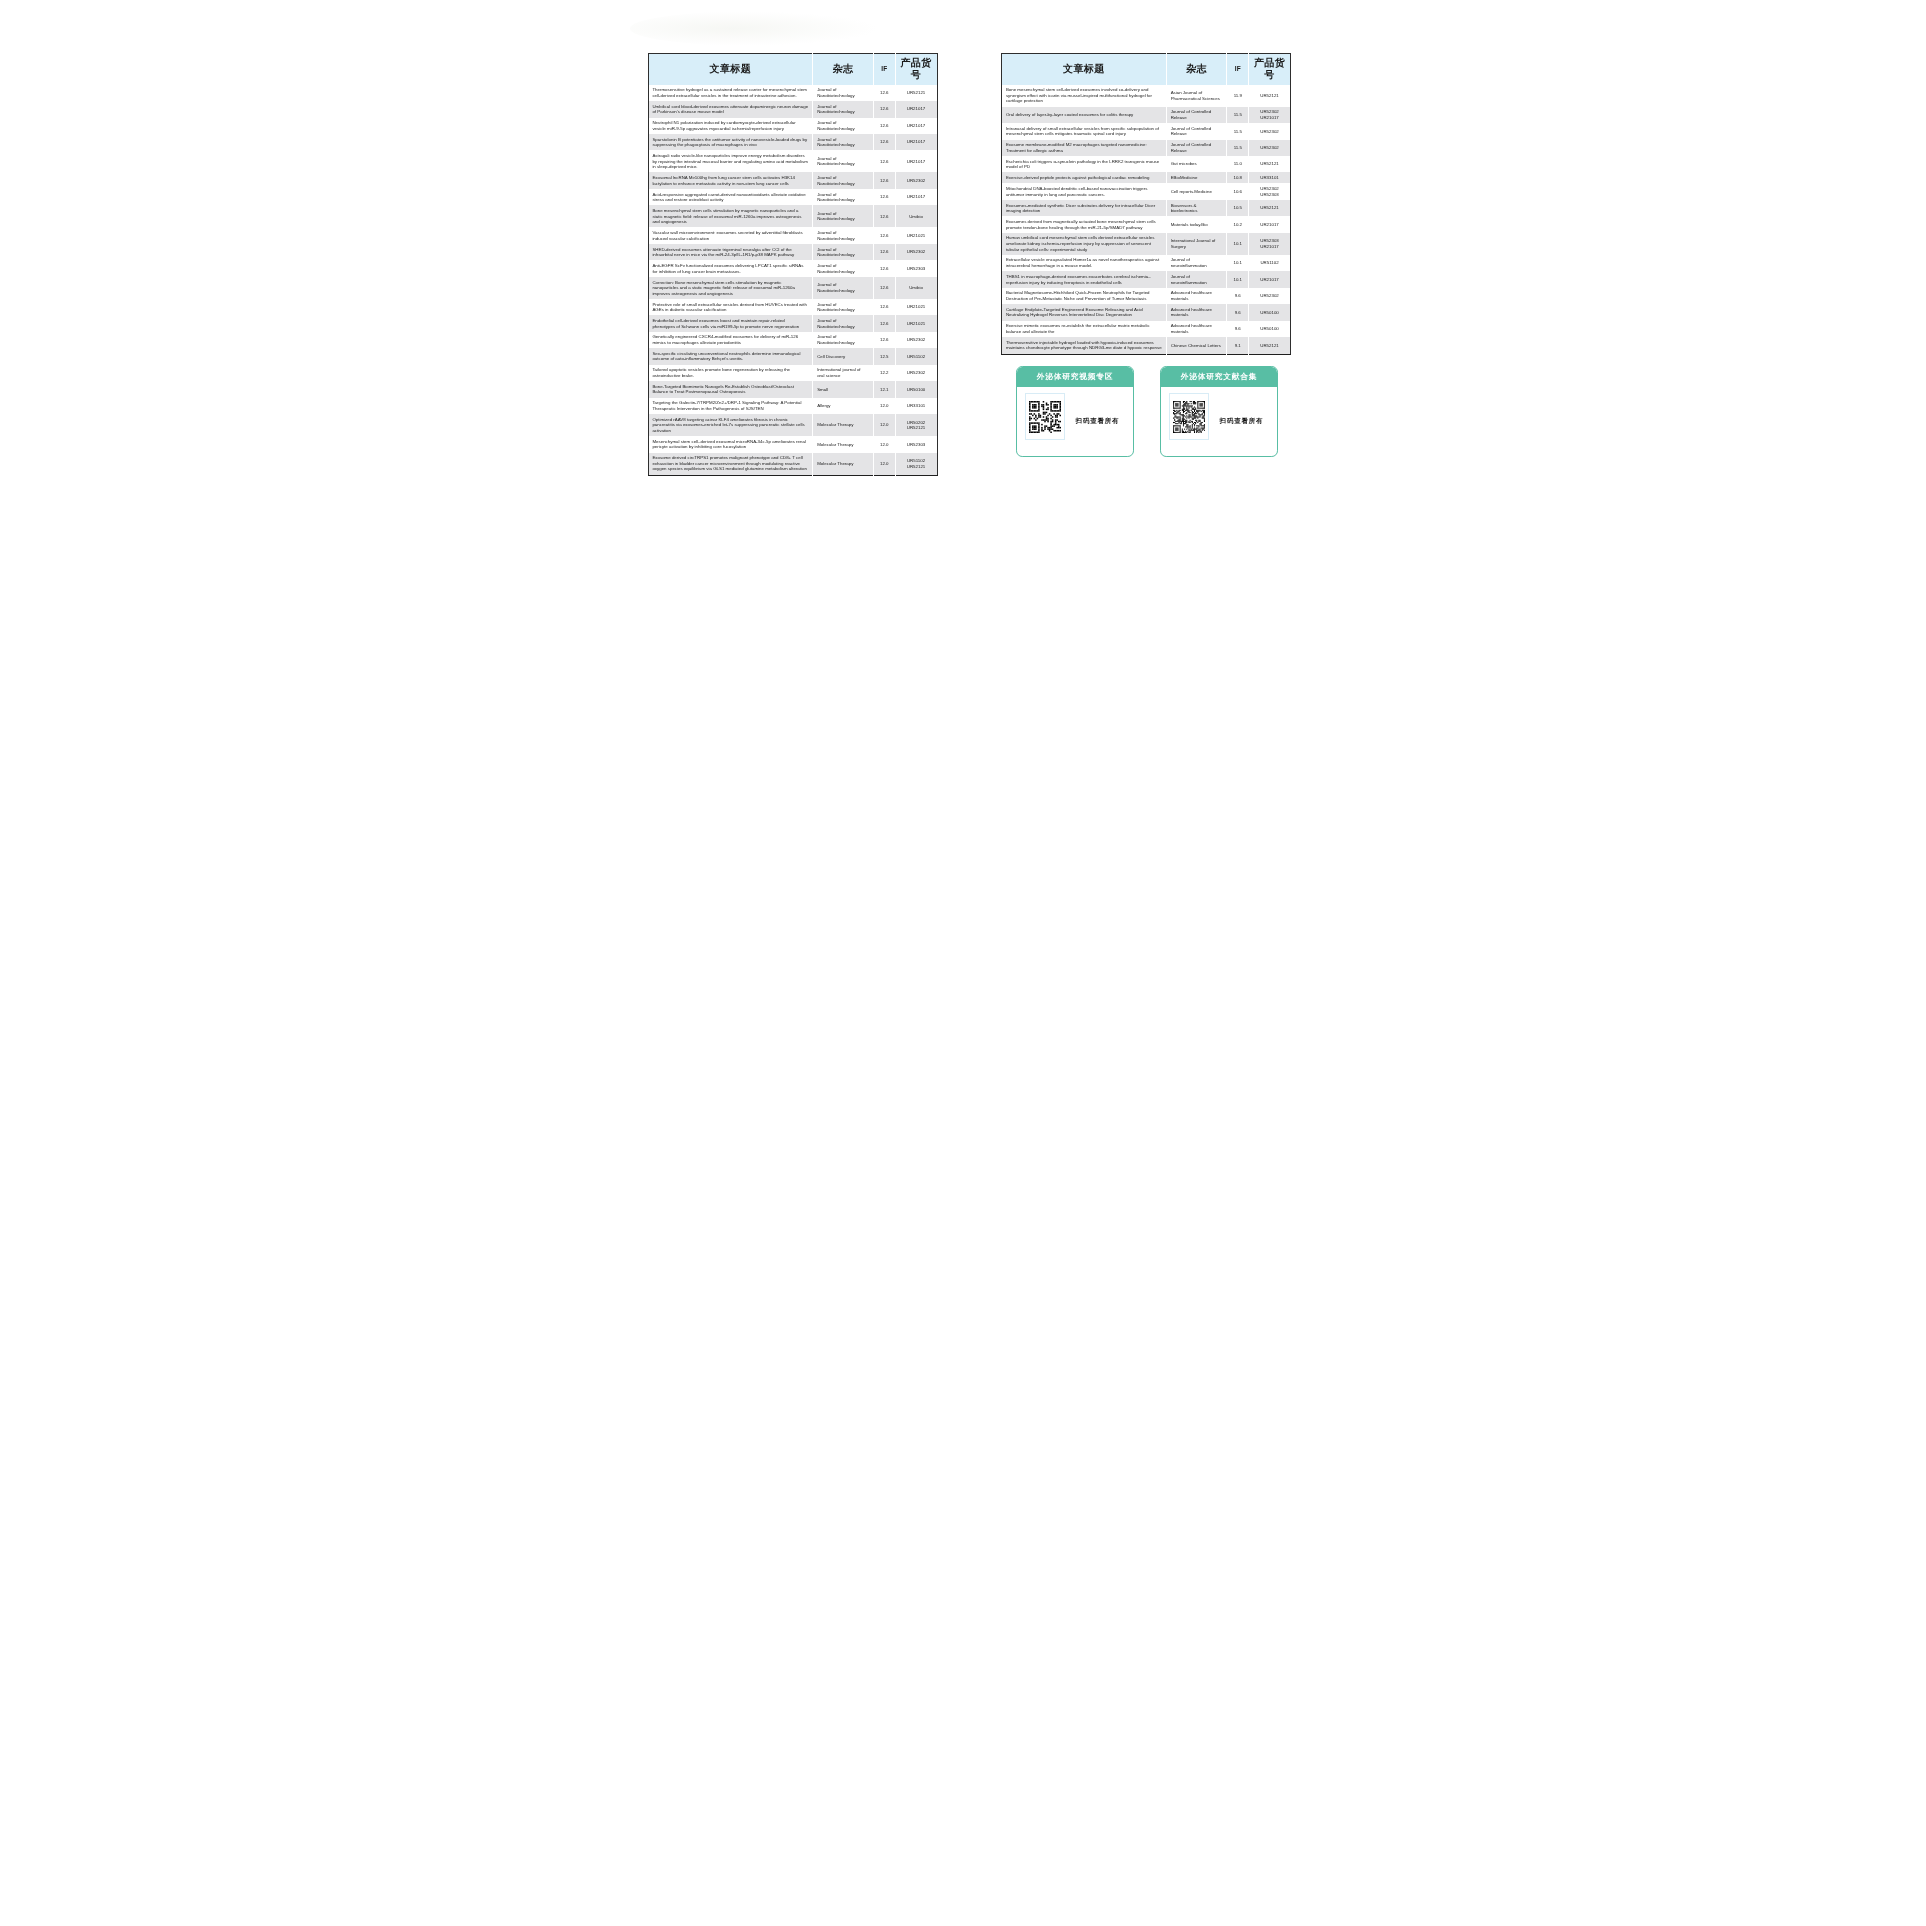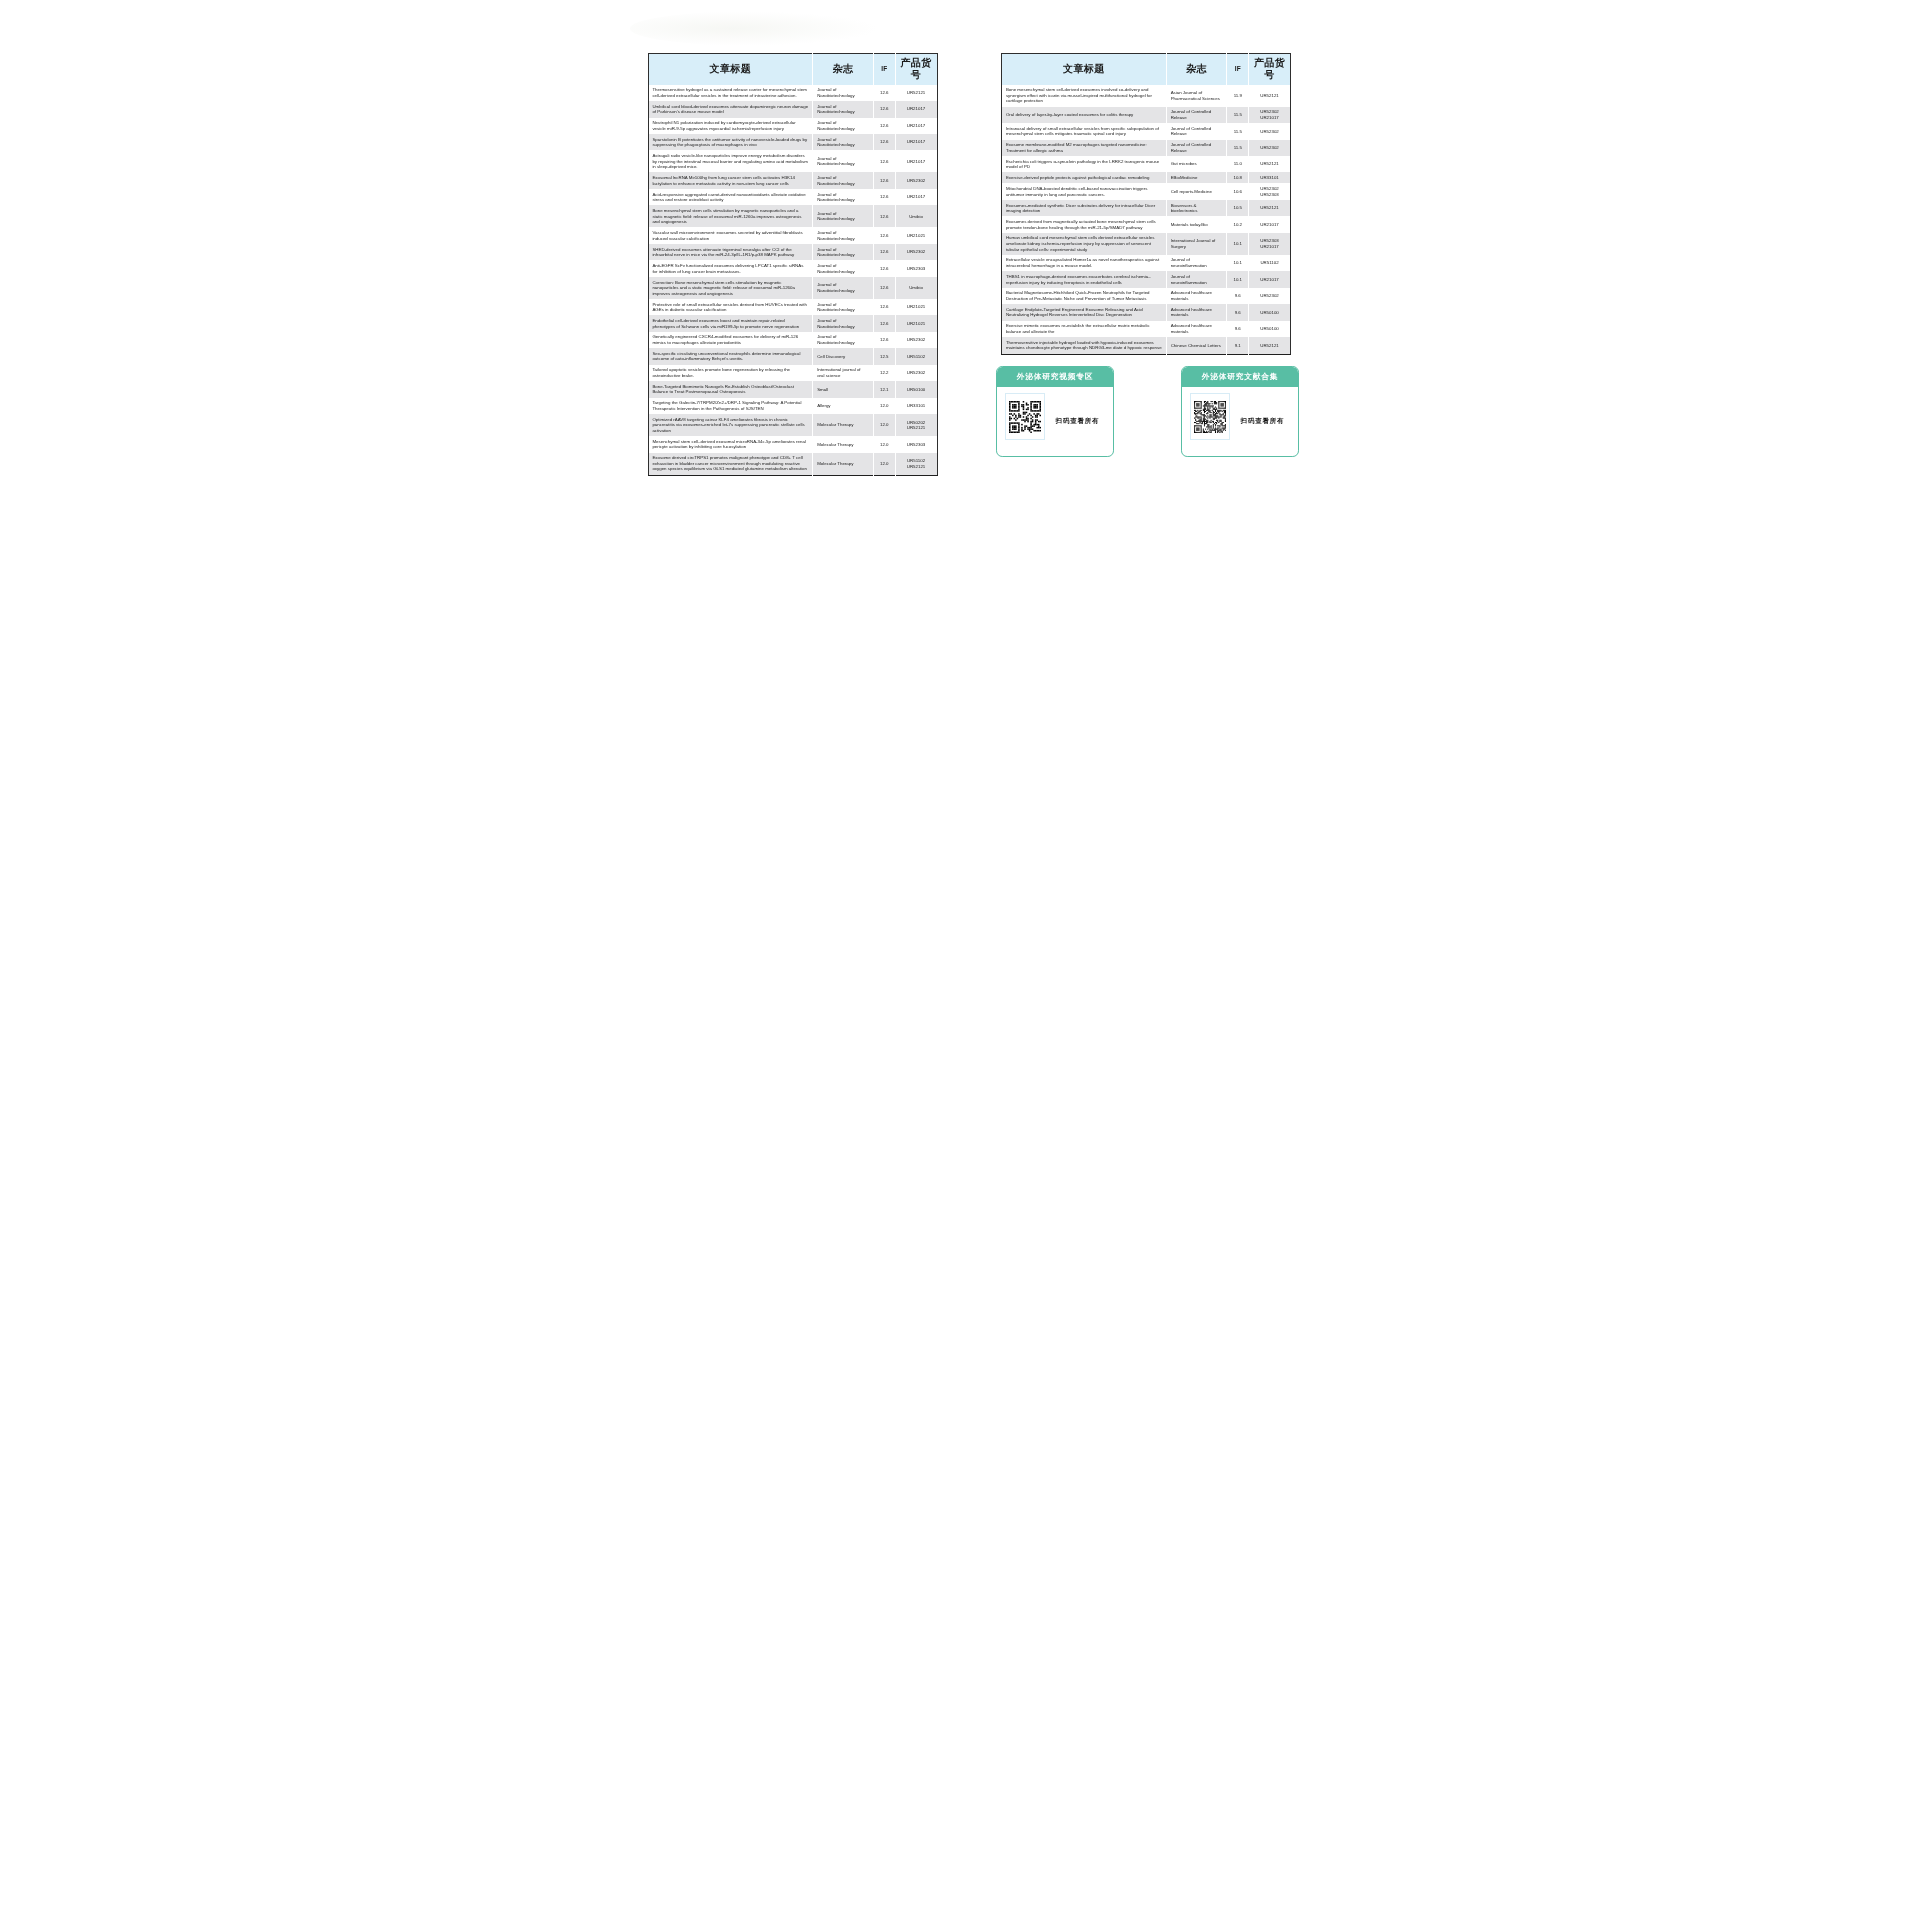--- a/index.html
+++ b/index.html
@@ -24,22 +24,22 @@
   .pub-table col.c-code{width:14.5%;}
   .pub-table th + th, .pub-table td + td{border-left:1.2px solid #ffffff;}
   .pub-table tbody tr:nth-child(even) td{background:#e4e4e6;}
   .pub-table tbody tr:nth-child(odd) td{background:#ffffff;}
   .pub-table td.t-title{text-align:left;}
   .pub-table td.t-journal{text-align:left;}
   .pub-table td.t-if, .pub-table td.t-code{text-align:center;}
   
   .qr-card{position:absolute;top:366px;width:118px;height:91px;background:#ffffff;
     border:0.8px solid #58bea4;border-radius:6.2px;box-sizing:border-box;overflow:hidden;}
-  .qr-card.videos{left:377px;}
-  .qr-card.literature{left:562px;font-family:Liberation Serif, serif;}
+  .qr-card.videos{left:397px;}
+  .qr-card.literature{left:541px;font-family:Liberation Serif, serif;}
   .qr-card .card-head{height:20px;background:#58bea4;border-radius:4.6px 4.6px 0 0;
     display:flex;align-items:center;justify-content:center;color:#ffffff;
     font-size:7.7px;font-weight:700;letter-spacing:0.8px;}
   .qr-card .card-body{position:relative;height:69px;}
   .qr-frame{position:absolute;left:7.7px;top:6.2px;width:38px;height:45px;
     border:1.2px solid #d8ecf6;background:#ffffff;display:flex;align-items:center;justify-content:center;}
   .qr-frame svg{display:block;}
   .qr-caption{position:absolute;left:49px;top:0;width:63px;height:69px;
     display:flex;align-items:center;justify-content:center;
     font-size:6.5px;font-weight:700;color:#111111;letter-spacing:0.8px;}

